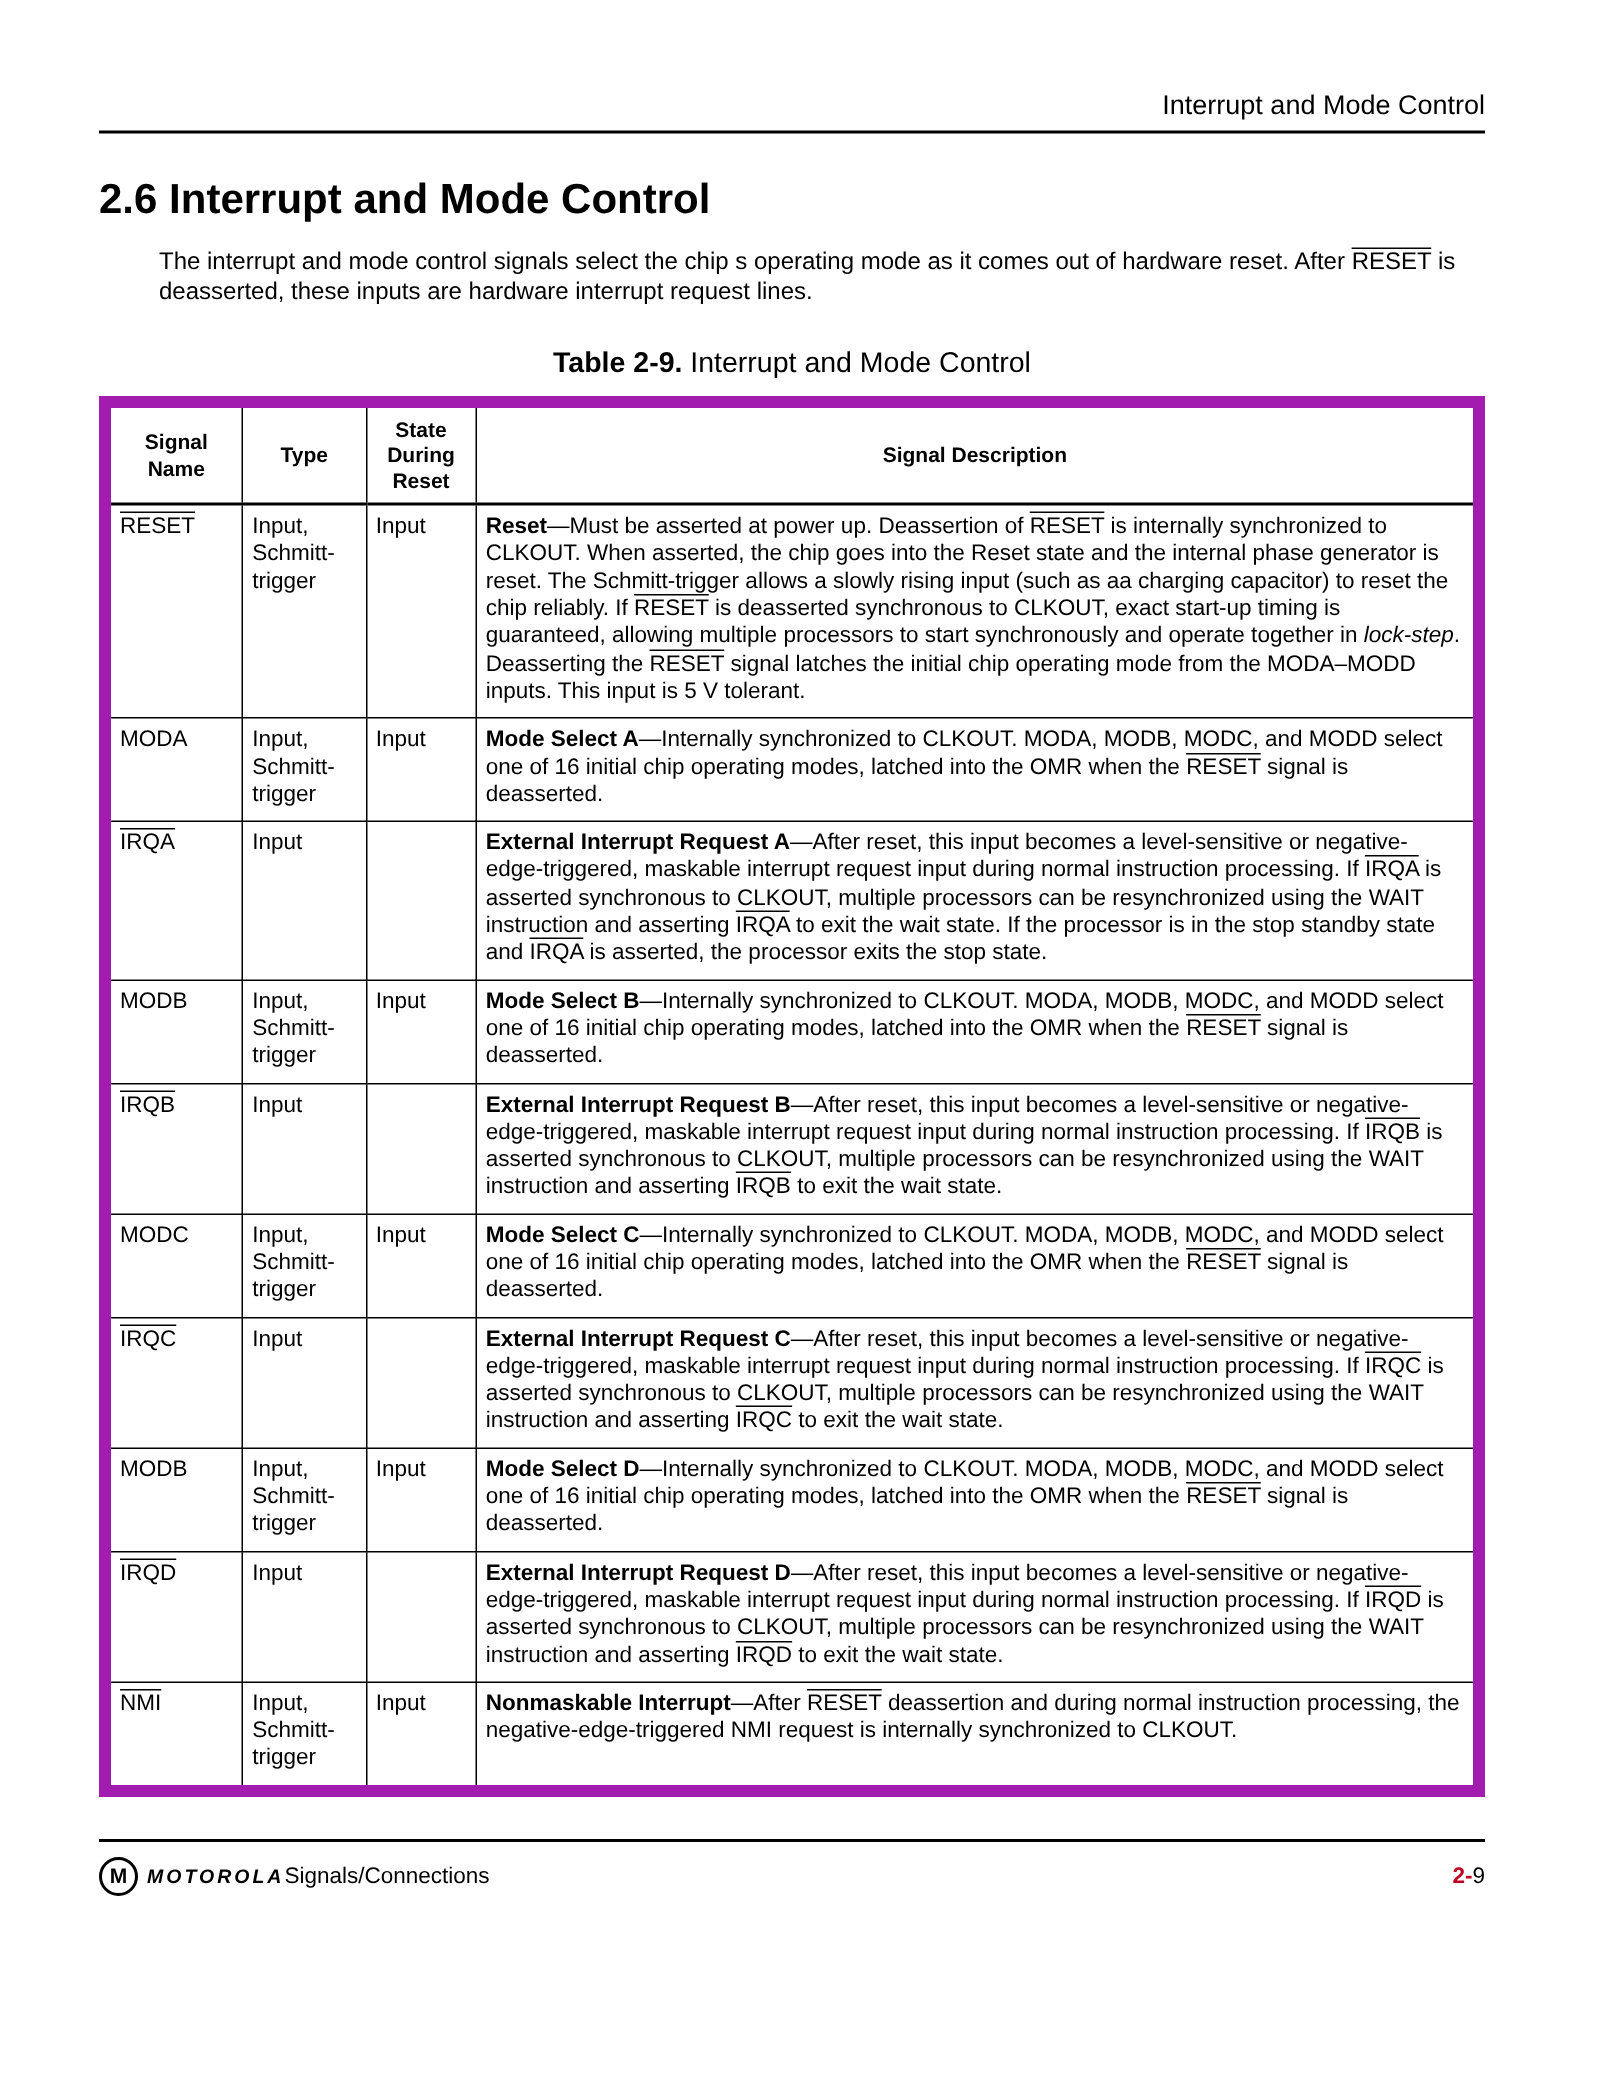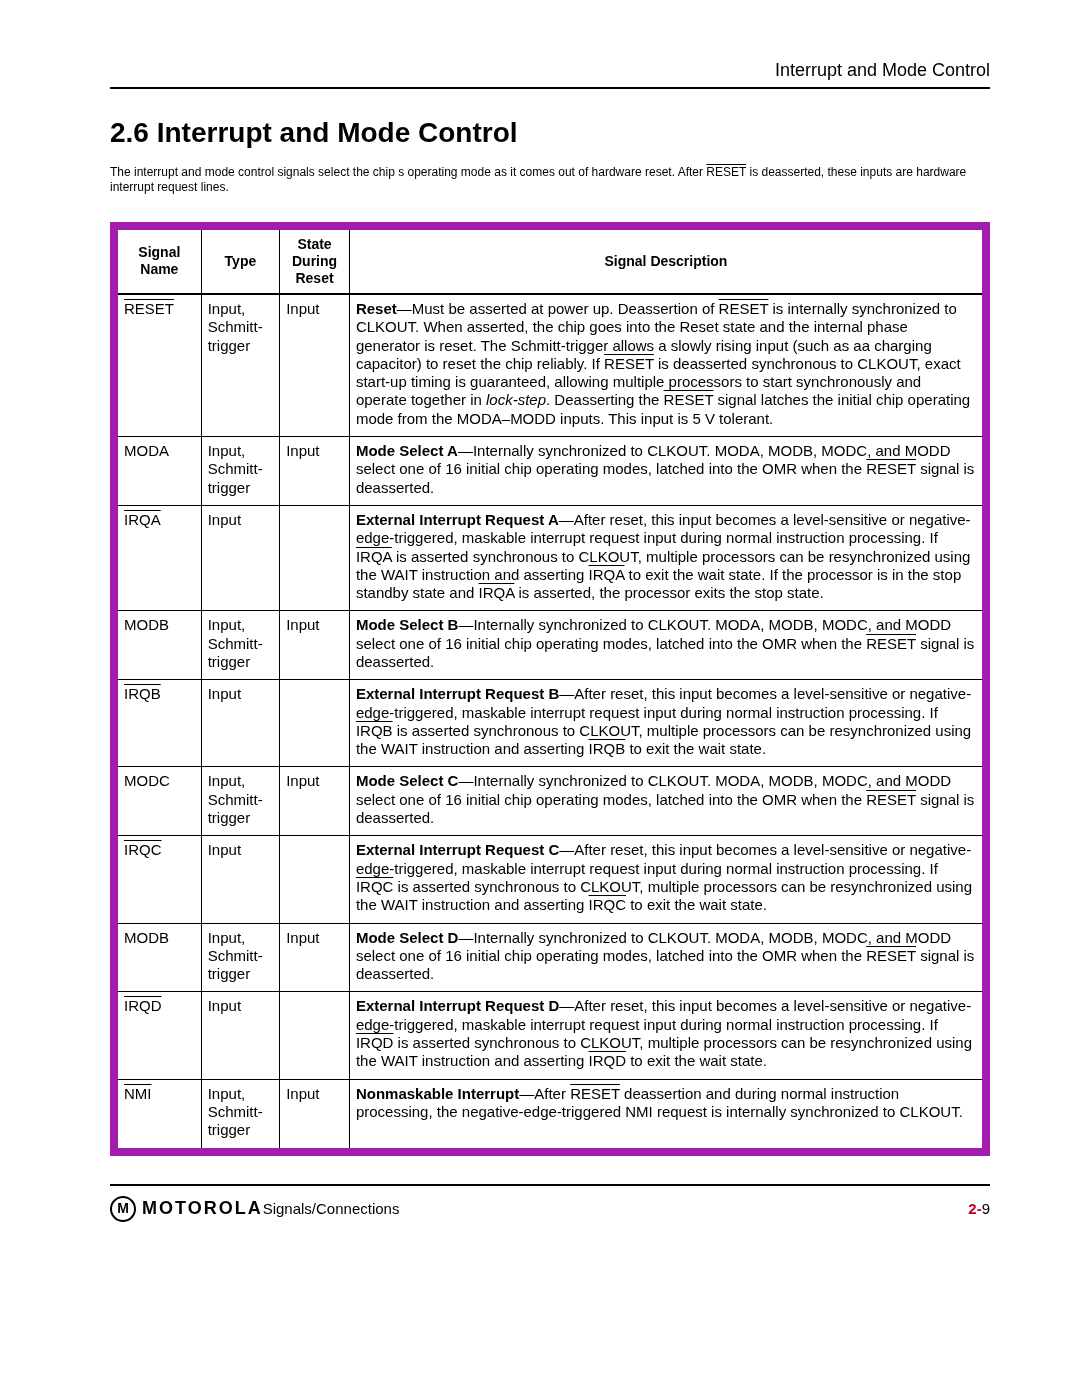--- a/index.html
+++ b/index.html
@@ -5,43 +5,44 @@
   body {
     font-family: Arial, Helvetica, sans-serif;
     margin: 0;
     background: #fff;
     color: #000;
   }
   .page {
     width: 1080px;
     min-height: 1397px;
     margin: 0 auto;
-    padding: 60px 90px 40px 110px;
+    padding: 60px 90px 40px 66px;
     box-sizing: border-box;
     position: relative;
   }
   .header-right {
     text-align: right;
     font-size: 18px;
     margin-bottom: 6px;
   }
   .top-rule {
     border: none;
     border-top: 2px solid #000;
     margin: 0 0 28px 0;
   }
   h2.section-title {
     font-size: 28px;
     font-weight: bold;
     margin: 0 0 16px 0;
   }
   .intro {
-    font-size: 12px;
+    font-size: 16px;
     line-height: 1.28;
     margin-bottom: 26px;
+    margin-left: 40px;
   }
   .over { text-decoration: overline; }
   .table-caption {
     text-align: center;
     font-size: 19px;
     margin-bottom: 10px;
   }
   .table-caption b { font-weight: bold; }
   table.signal-table {
     border-collapse: collapse;
@@ -91,22 +92,23 @@
     width: 22px; height: 22px;
     border: 2px solid #000;
     border-radius: 50%;
     text-align: center;
     line-height: 20px;
     font-weight: bold;
     font-size: 14px;
   }
   .footer .brand {
     font-weight: bold;
+    font-style: italic;
     letter-spacing: 2px;
-    font-size: 18px;
+    font-size: 13px;
   }
   .footer .center {
     flex: 1;
   }
   .footer .pnum { color: #c00020; font-weight: bold; }
 </style>
 </head>
 <body>
 
 <div class="page">
@@ -114,20 +116,23 @@
   <div class="header-right">Interrupt and Mode Control</div>
   <hr class="top-rule">
 
   <h2 class="section-title">
     <span>2.6</span>
     <span>Interrupt and Mode Control</span>
   </h2>
 
   <div class="intro">The interrupt and mode control signals select the chip s operating mode as it comes out of hardware reset. After <span class="over">RESET</span> is deasserted, these inputs are hardware interrupt request lines.</div>
 
+  <div class="table-caption">
+    <b>Table 2-9.</b><span> Interrupt and Mode Control</span>
+  </div>
 
   <table class="signal-table">
     <thead>
       <tr>
         <th class="col-name"><span>Signal Name</span></th>
         <th class="col-type"><span>Type</span></th>
         <th class="col-state"><span>State During Reset</span></th>
         <th class="col-desc"><span>Signal Description</span></th>
       </tr>
     </thead>

